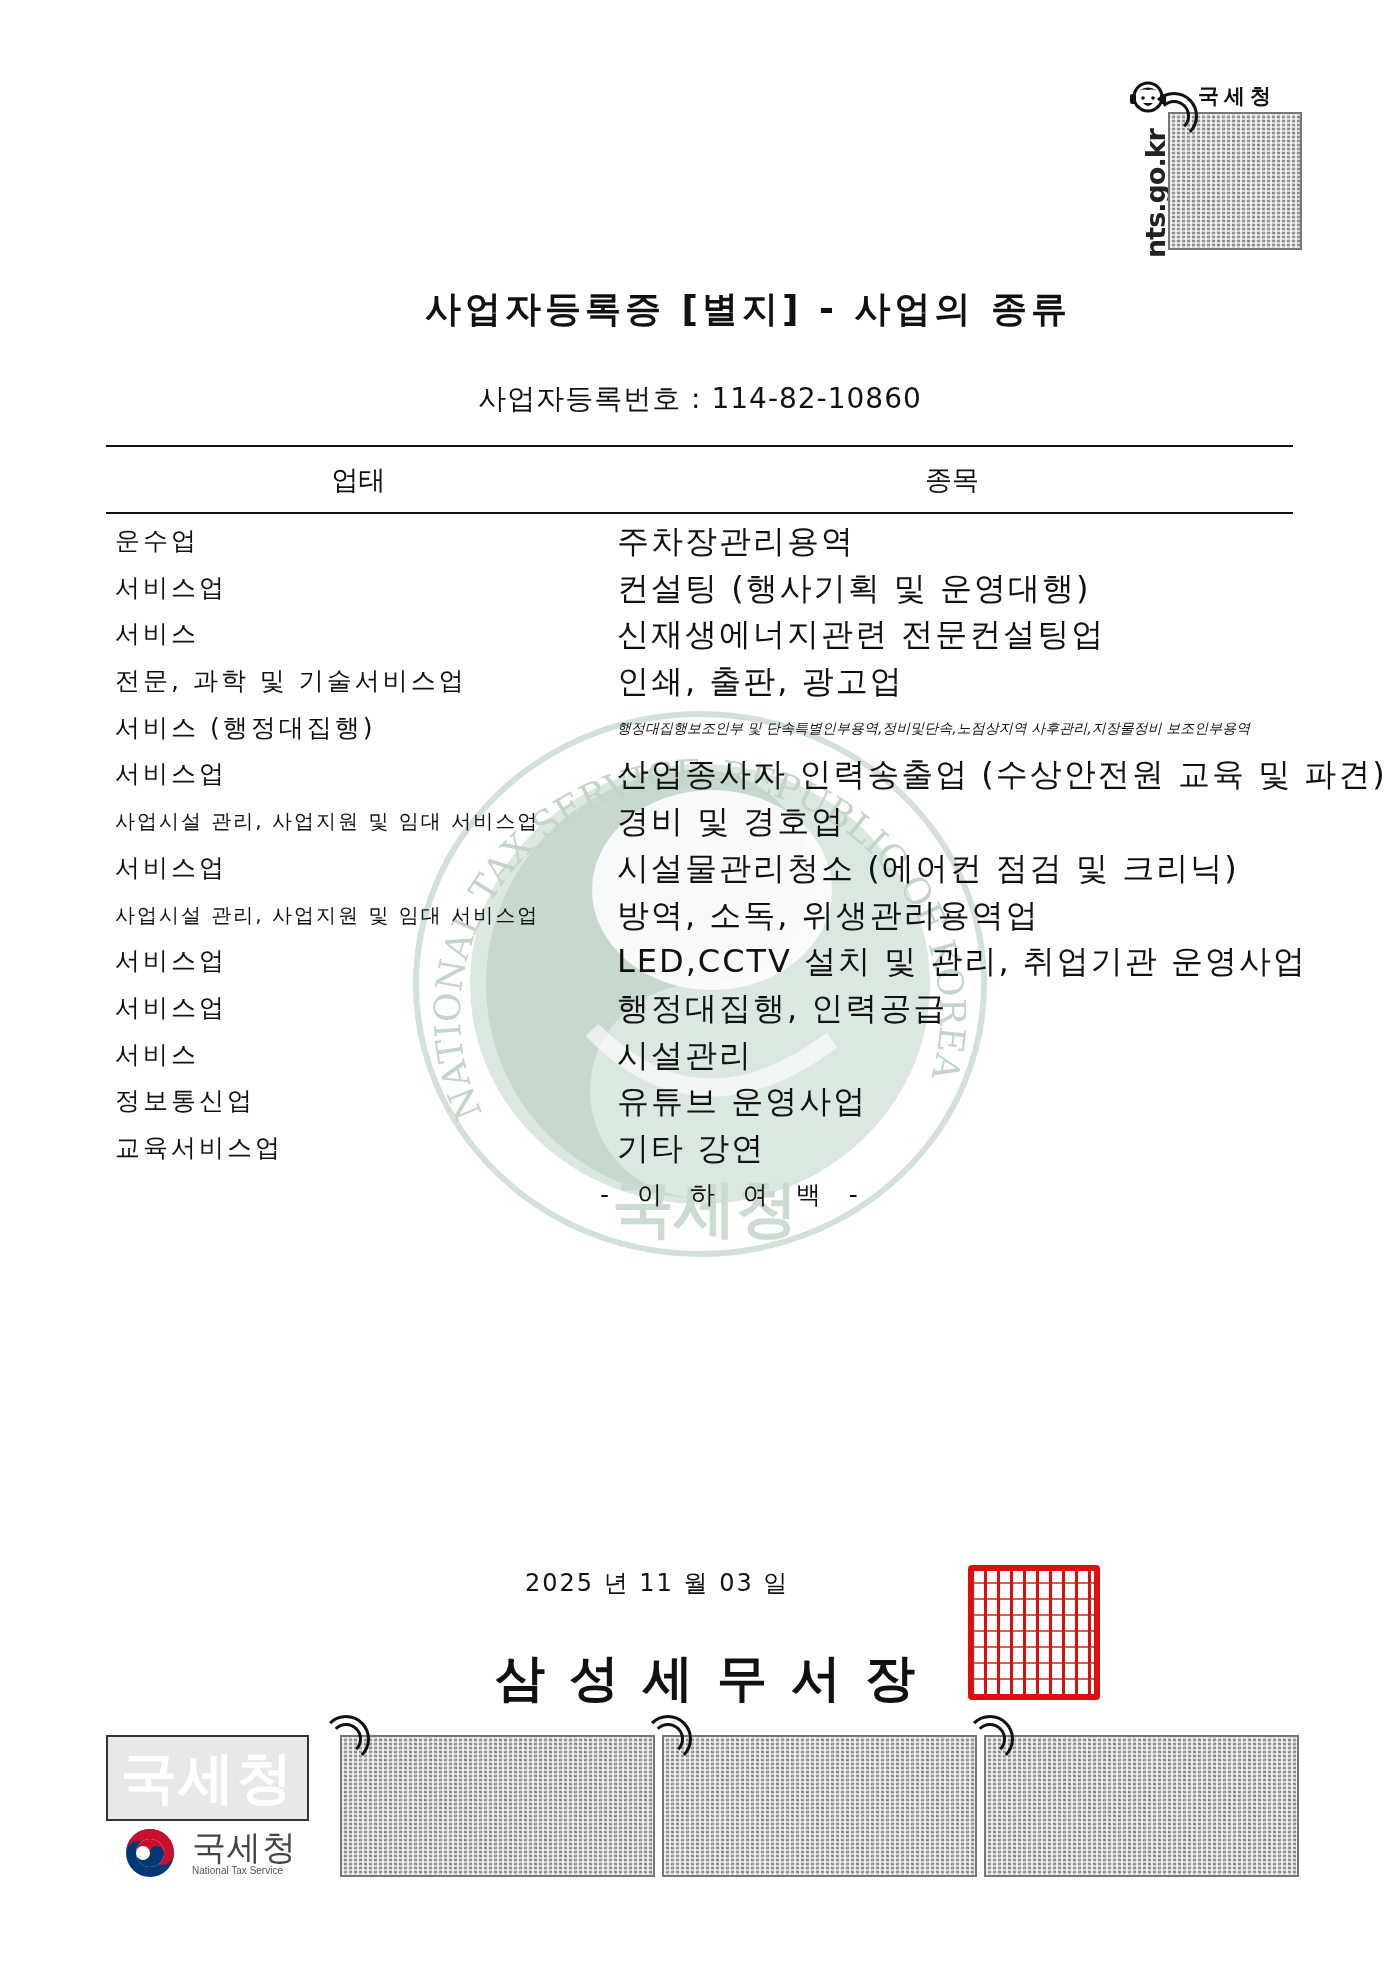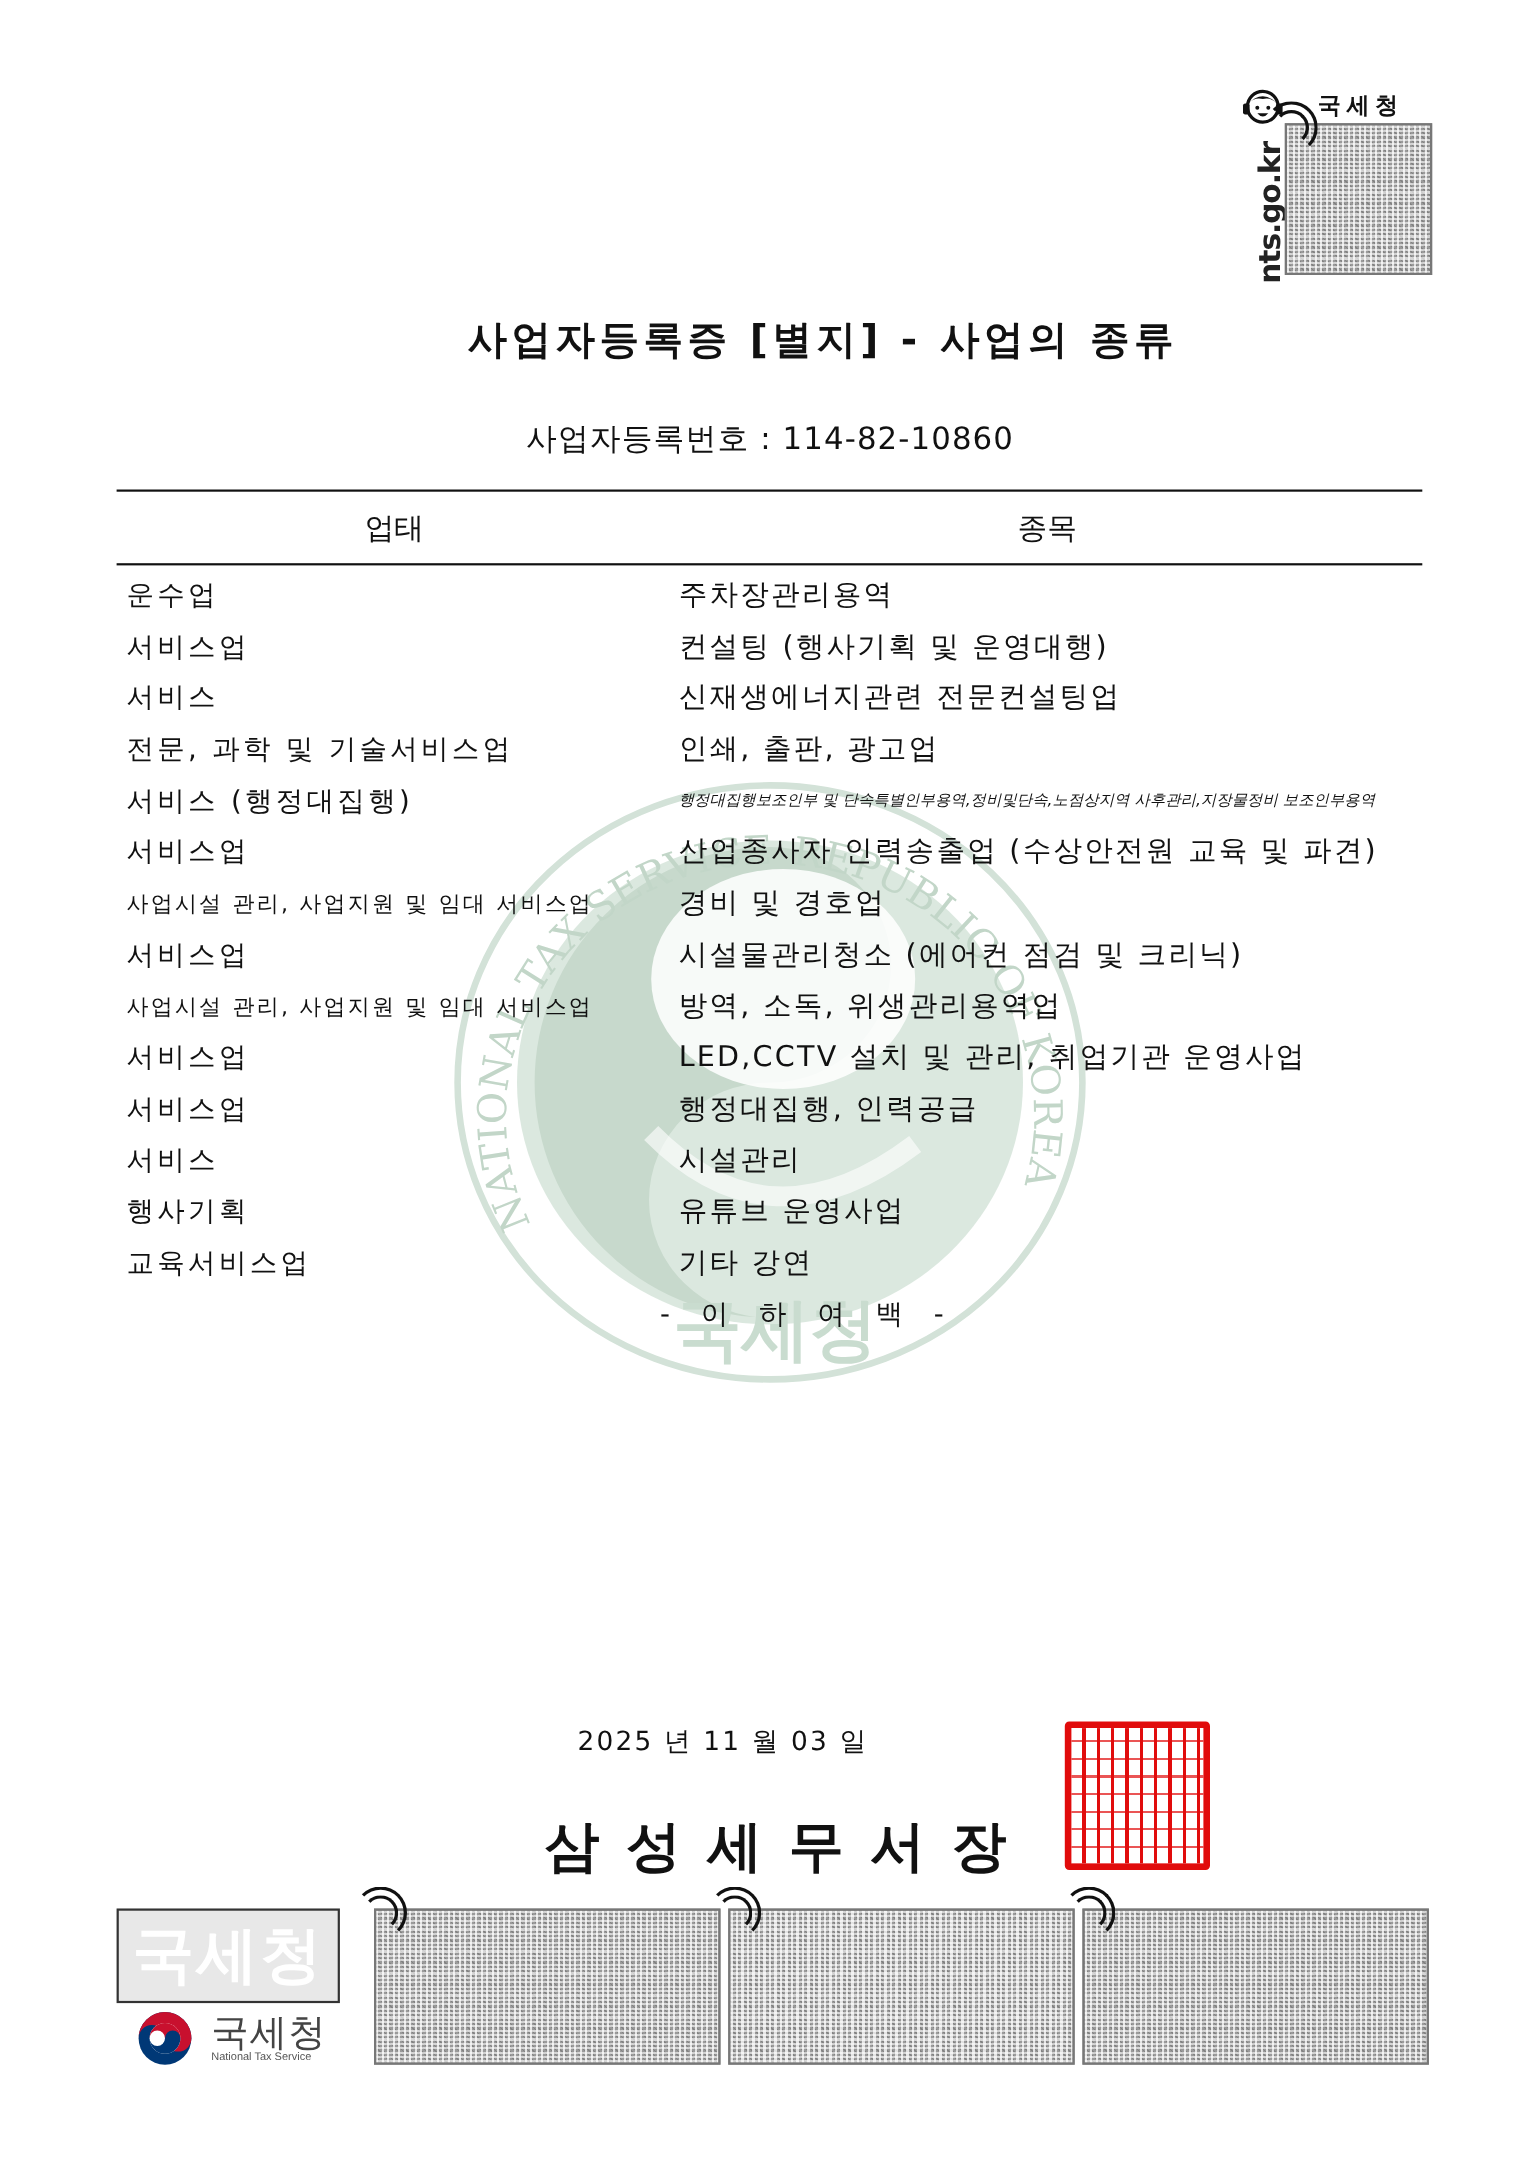--- a/index.html
+++ b/index.html
@@ -30,21 +30,21 @@
   
   .rule { left:106px; width:1187px; height:2px; background:#111; }
   .th { top:462px; font-size:27px; text-align:center; }
   .th-left { left:106px; width:505px; }
   .th-right { left:611px; width:682px; }
   .rows { left:0; top:518px; width:1400px; }
   .row { position:relative; height:46.7px; }
   .cell { position:absolute; top:0; height:46.7px; line-height:46.7px; white-space:nowrap; }
   .c1 { left:115px; font-size:25px; letter-spacing:3px;text-align:right; }
   .c1.small { font-size:20px; letter-spacing:2px; }
-  .c2 { left:617px; font-size:26px; letter-spacing:2px; }
+  .c2 { left:617px; font-size:32px; letter-spacing:2px; }
   .c2.tiny { font-size:14px; letter-spacing:0;font-style:italic; }
   .blank { left:600px; top:1178px; font-size:25px; letter-spacing:10px; }
 
   
   .wm { left:412px; top:710px; width:576px; height:548px; pointer-events:none; }
 
   
   .date { left:525px; top:1567px; font-size:24px; letter-spacing:2px; }
   .office { left:495px; top:1645px; font-size:50px; font-weight:bold; letter-spacing:24px; }
   .seal { left:968px; top:1565px; width:132px; height:135px; border:6px solid #e00000; box-sizing:border-box;
@@ -154,21 +154,21 @@
   </div>
   <div class="row">
     <span class="cell c1">서비스업</span>
     <span class="cell c2">행정대집행, 인력공급</span>
   </div>
   <div class="row">
     <span class="cell c1">서비스</span>
     <span class="cell c2">시설관리</span>
   </div>
   <div class="row">
-    <span class="cell c1">행사기획</span>
+    <span class="cell c1">정보통신업</span>
     <span class="cell c2">유튜브 운영사업</span>
   </div>
   <div class="row">
     <span class="cell c1">교육서비스업</span>
     <span class="cell c2">기타 강연</span>
   </div>
 </div>
 
 <div class="abs blank">- 이 하 여 백 -</div>
 

